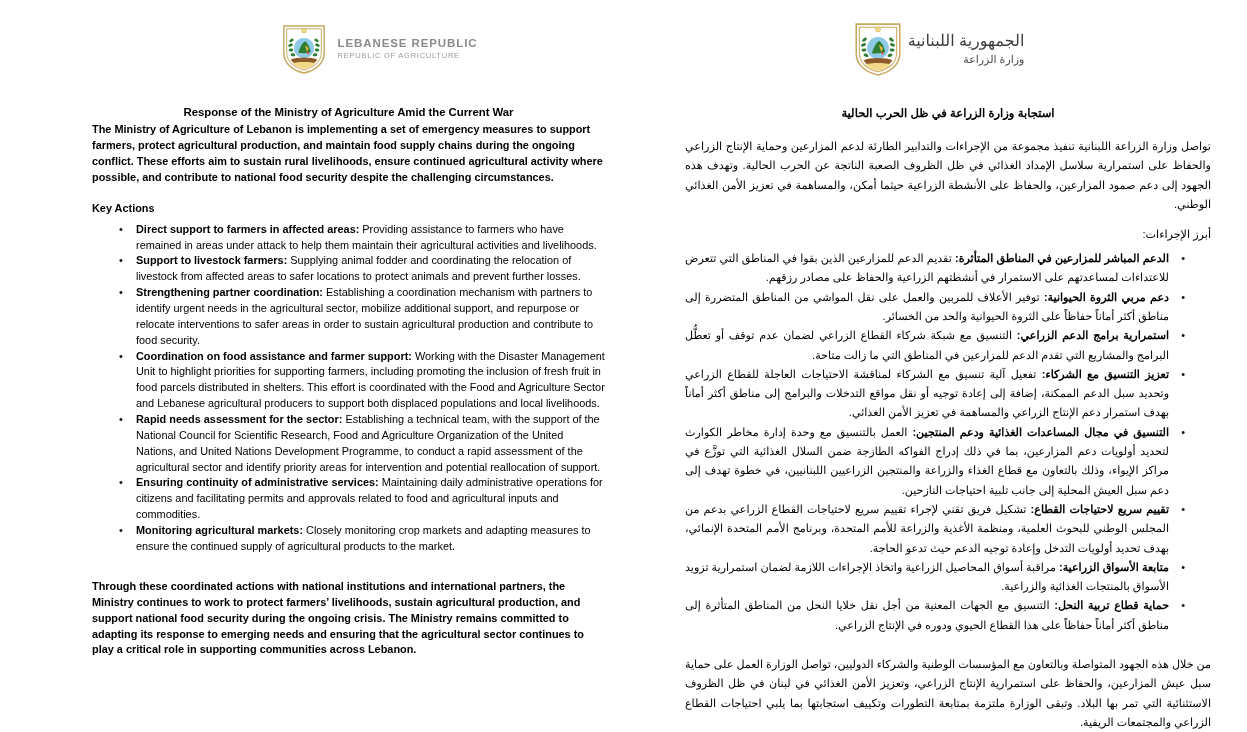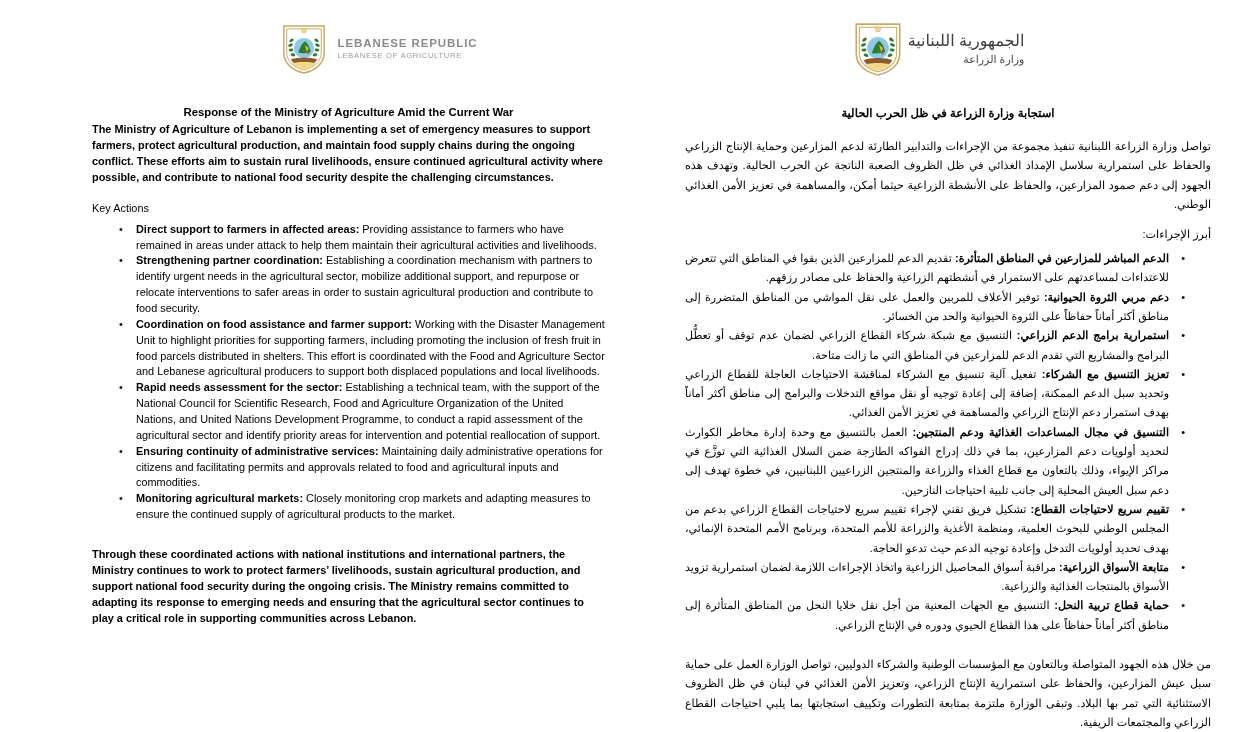--- a/index.html
+++ b/index.html
@@ -91,21 +91,21 @@
   }
   .para-en {
     font-size: 10.9px;
     font-weight: 700;
     line-height: 1.46;
     margin: 4px 0 0 0;
     text-align: left;
   }
   .keyactions-en {
     font-size: 10.9px;
-    font-weight: 400;
+    font-weight: 700;
     margin: 16px 0 0 0;
   }
   ul.bullets-en {
     margin: 8px 0 0 0;
     padding-left: 44px;
     list-style: none;
   }
   ul.bullets-en > li {
     position: relative;
     font-size: 10.9px;
@@ -201,32 +201,33 @@
         </g>
         <circle cx="50" cy="52" r="22" fill="#8ecae6" stroke="#ffffff" stroke-width="2"></circle>
         <path d="M38 62 C42 50 46 42 52 38 C58 42 62 50 64 60 C58 62 46 64 38 62 Z" fill="#2e7d32"></path>
         <path d="M52 46 L60 52 L56 60 Z" fill="#e8b53a"></path>
         <path d="M56 58 L62 62 L58 66 Z" fill="#d14b3a"></path>
         <path d="M22 76 C34 70 66 70 78 76 C70 86 62 91 50 94 C38 91 30 86 22 76 Z" fill="#8d5a2b"></path>
         <path d="M26 84 C36 80 64 80 74 84 C68 90 60 94 50 96 C40 94 32 90 26 84 Z" fill="#f2d98a"></path>
       </svg>
       <div class="lh-text-en">
         <div class="lh-title-en">LEBANESE REPUBLIC</div>
-        <div class="lh-sub-en">LEBANESE OF AGRICULTURE</div>
+        <div class="lh-sub-en">REPUBLIC OF AGRICULTURE</div>
       </div>
     </div>
 
     <h1 class="doc-title-en">Response of the Ministry of Agriculture Amid the Current War</h1>
 
     <p class="para-en">The Ministry of Agriculture of Lebanon is implementing a set of emergency measures to support farmers, protect agricultural production, and maintain food supply chains during the ongoing conflict. These efforts aim to sustain rural livelihoods, ensure continued agricultural activity where possible, and contribute to national food security despite the challenging circumstances.</p>
 
     <p class="keyactions-en">Key Actions</p>
 
     <ul class="bullets-en">
         <li><b>Direct support to farmers in affected areas:</b><span> Providing assistance to farmers who have remained in areas under attack to help them maintain their agricultural activities and livelihoods.</span></li>
+        <li><b>Support to livestock farmers:</b><span> Supplying animal fodder and coordinating the relocation of livestock from affected areas to safer locations to protect animals and prevent further losses.</span></li>
         <li><b>Strengthening partner coordination:</b><span> Establishing a coordination mechanism with partners to identify urgent needs in the agricultural sector, mobilize additional support, and repurpose or relocate interventions to safer areas in order to sustain agricultural production and contribute to food security.</span></li>
         <li><b>Coordination on food assistance and farmer support:</b><span> Working with the Disaster Management Unit to highlight priorities for supporting farmers, including promoting the inclusion of fresh fruit in food parcels distributed in shelters. This effort is coordinated with the Food and Agriculture Sector and Lebanese agricultural producers to support both displaced populations and local livelihoods.</span></li>
         <li><b>Rapid needs assessment for the sector:</b><span> Establishing a technical team, with the support of the National Council for Scientific Research, Food and Agriculture Organization of the United Nations, and United Nations Development Programme, to conduct a rapid assessment of the agricultural sector and identify priority areas for intervention and potential reallocation of support.</span></li>
         <li><b>Ensuring continuity of administrative services:</b><span> Maintaining daily administrative operations for citizens and facilitating permits and approvals related to food and agricultural inputs and commodities.</span></li>
         <li><b>Monitoring agricultural markets:</b><span> Closely monitoring crop markets and adapting measures to ensure the continued supply of agricultural products to the market.</span></li>
       </ul>
 
     <p class="para-en-close">Through these coordinated actions with national institutions and international partners, the Ministry continues to work to protect farmers’ livelihoods, sustain agricultural production, and support national food security during the ongoing crisis. The Ministry remains committed to adapting its response to emerging needs and ensuring that the agricultural sector continues to play a critical role in supporting communities across Lebanon.</p>
   </div>
 

